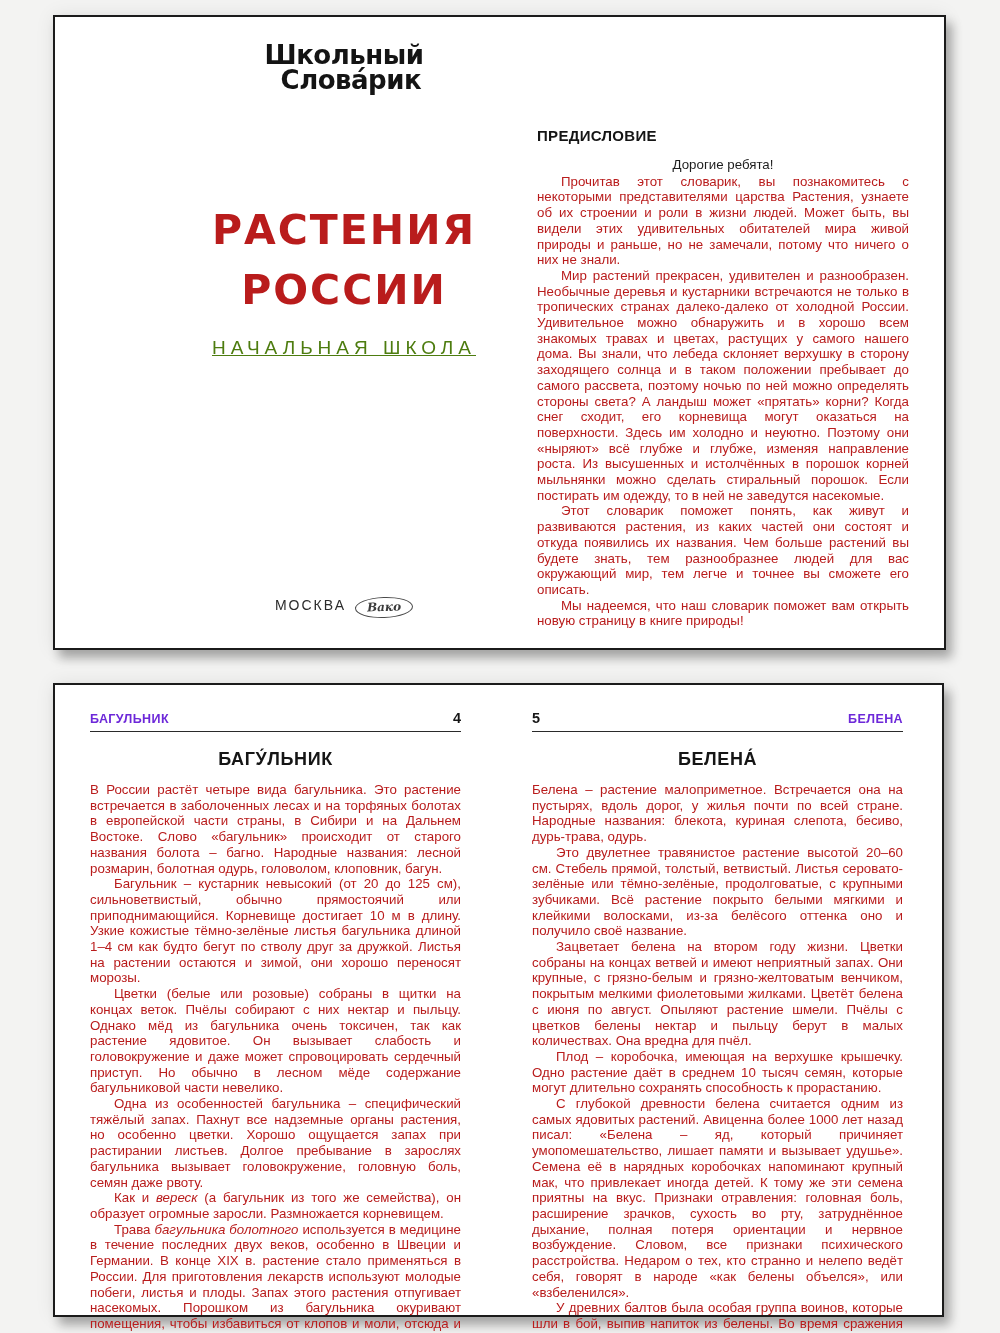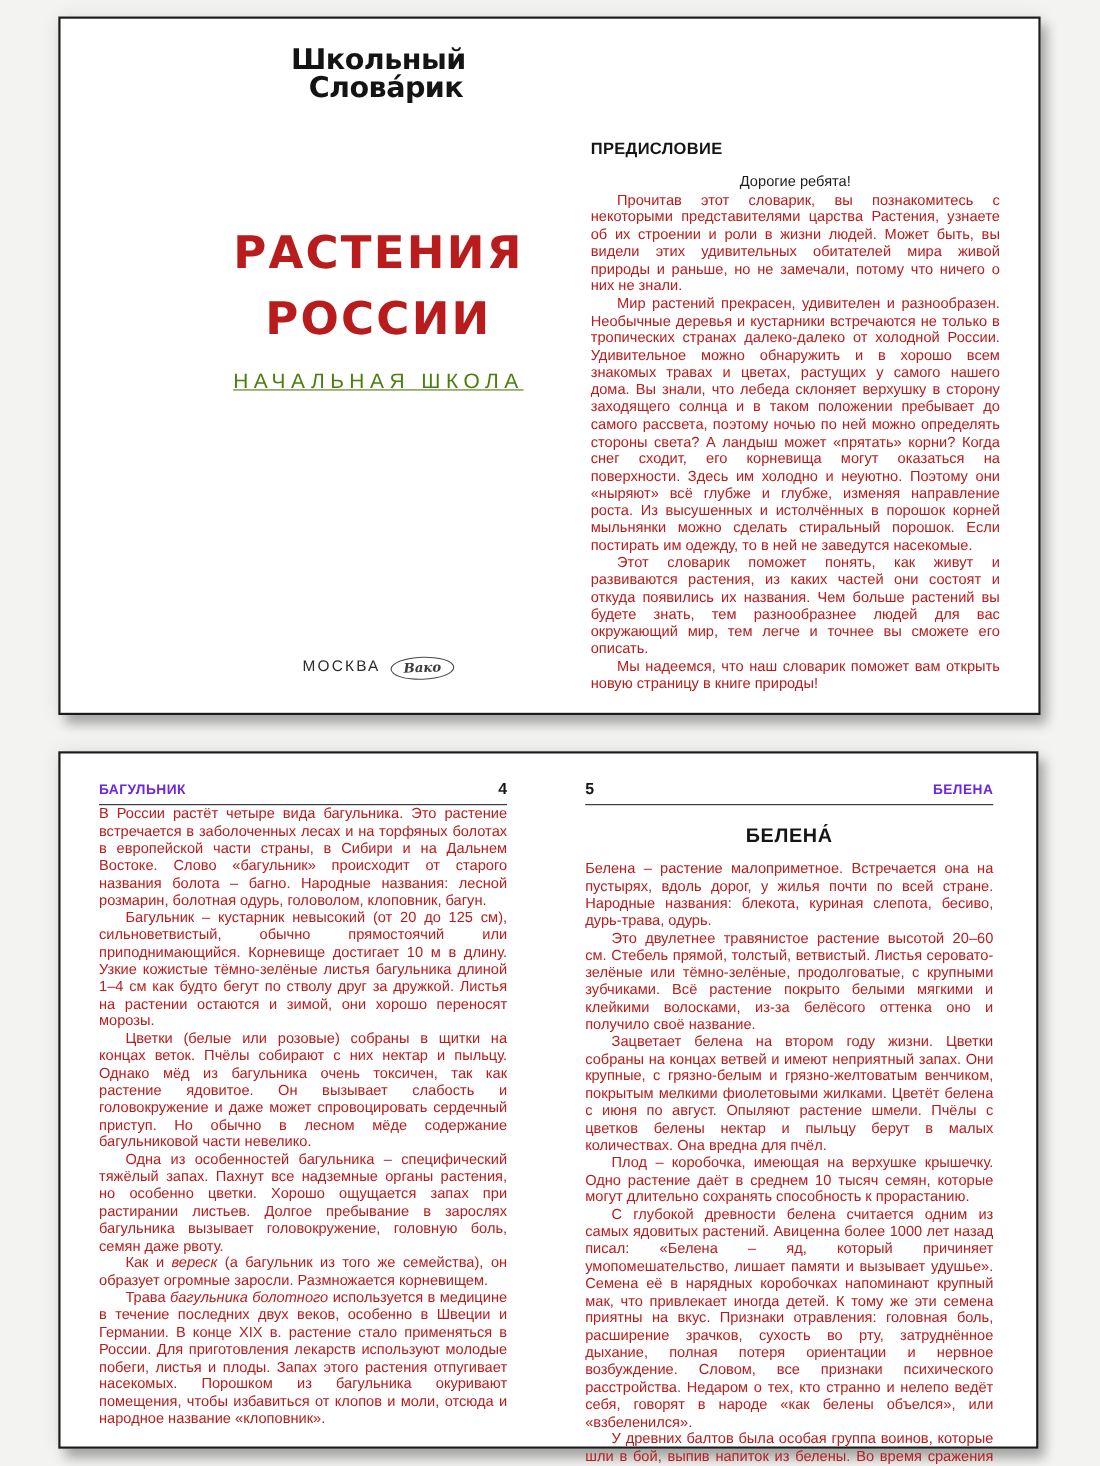--- a/index.html
+++ b/index.html
@@ -129,20 +129,21 @@
 
   </section>
 
   <section class="sheet sheet-bottom">
 
     <div class="col col-left">
       <div class="running-head">
         <span class="rh-label">БАГУЛЬНИК</span>
         <span class="rh-num">4</span>
       </div>
+      <h3 class="entry-title">БАГУ́ЛЬНИК</h3>
       <div class="body flush-first">
           <p>В России растёт четыре вида багульника. Это растение встречается в заболоченных лесах и на торфяных болотах в европейской части страны, в Сибири и на Дальнем Востоке. Слово «багульник» происходит от старого названия болота – багно. Народные названия: лесной розмарин, болотная одурь, головолом, клоповник, багун.</p>
           <p>Багульник – кустарник невысокий (от 20 до 125 см), сильноветвистый, обычно прямостоячий или приподнимающийся. Корневище достигает 10 м в длину. Узкие кожистые тёмно-зелёные листья багульника длиной 1–4 см как будто бегут по стволу друг за дружкой. Листья на растении остаются и зимой, они хорошо переносят морозы.</p>
           <p>Цветки (белые или розовые) собраны в щитки на концах веток. Пчёлы собирают с них нектар и пыльцу. Однако мёд из багульника очень токсичен, так как растение ядовитое. Он вызывает слабость и головокружение и даже может спровоцировать сердечный приступ. Но обычно в лесном мёде содержание багульниковой части невелико.</p>
           <p>Одна из особенностей багульника – специфический тяжёлый запах. Пахнут все надземные органы растения, но особенно цветки. Хорошо ощущается запах при растирании листьев. Долгое пребывание в зарослях багульника вызывает головокружение, головную боль, семян даже рвоту.</p>
           <p><span>Как и </span><span class="it">вереск</span><span> (а багульник из того же семейства), он образует огромные заросли. Размножается корневищем.</span></p>
           <p><span>Трава </span><span class="it">багульника болотного</span><span> используется в медицине в течение последних двух веков, особенно в Швеции и Германии. В конце XIX в. растение стало применяться в России. Для приготовления лекарств используют молодые побеги, листья и плоды. Запах этого растения отпугивает насекомых. Порошком из багульника окуривают помещения, чтобы избавиться от клопов и моли, отсюда и народное название «клоповник».</span></p>
         </div>
     </div>
 

